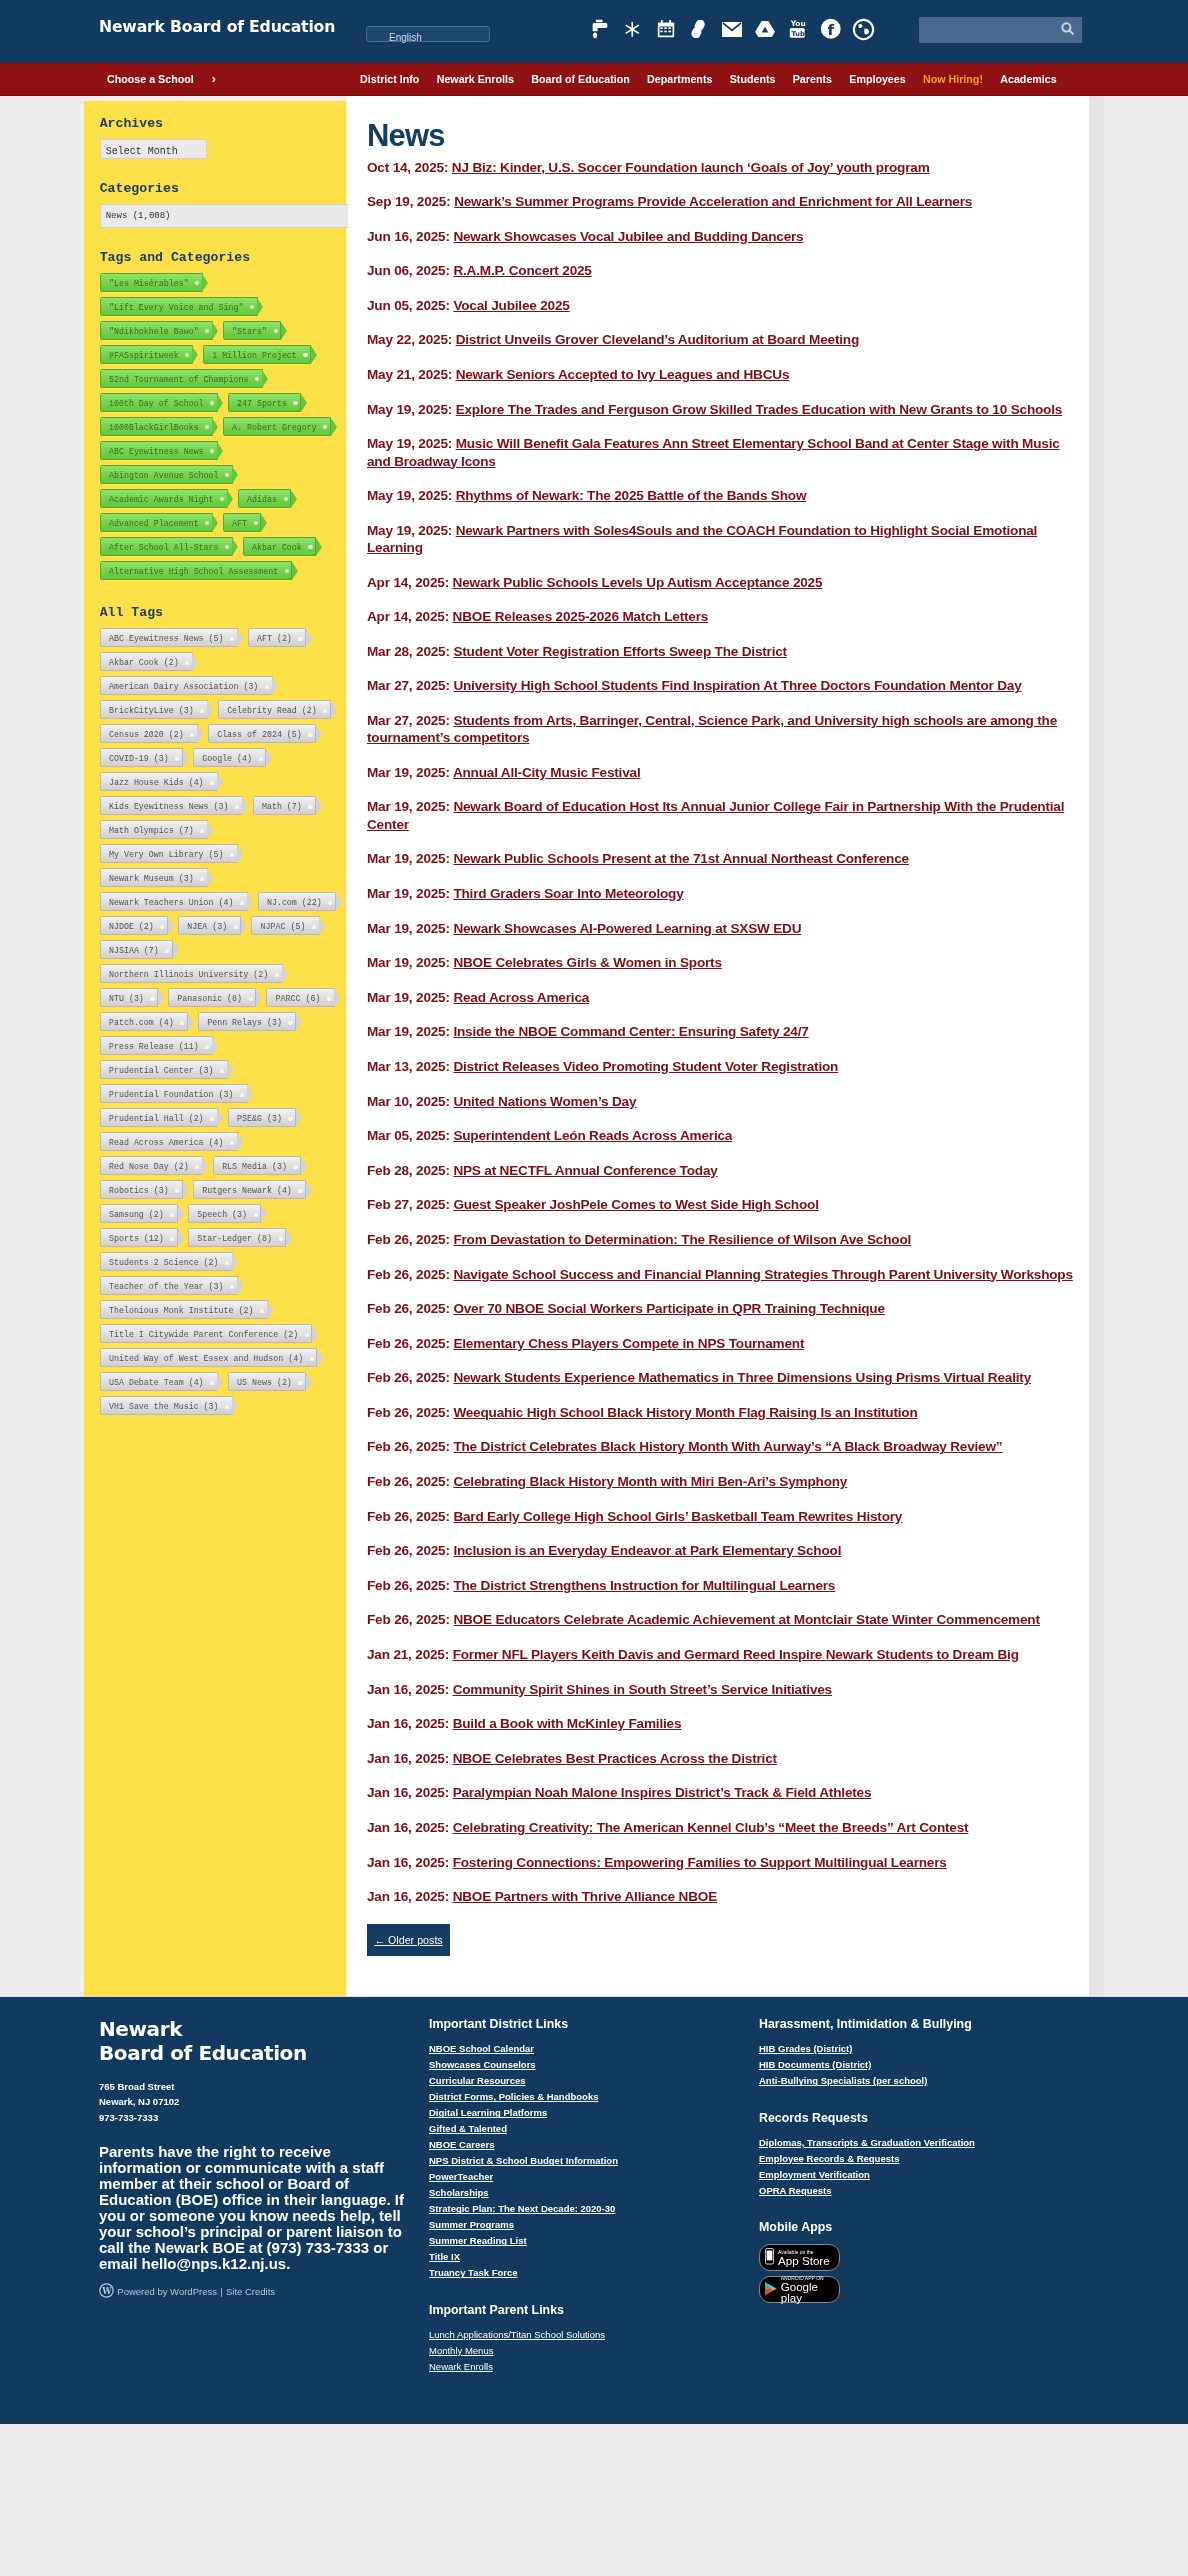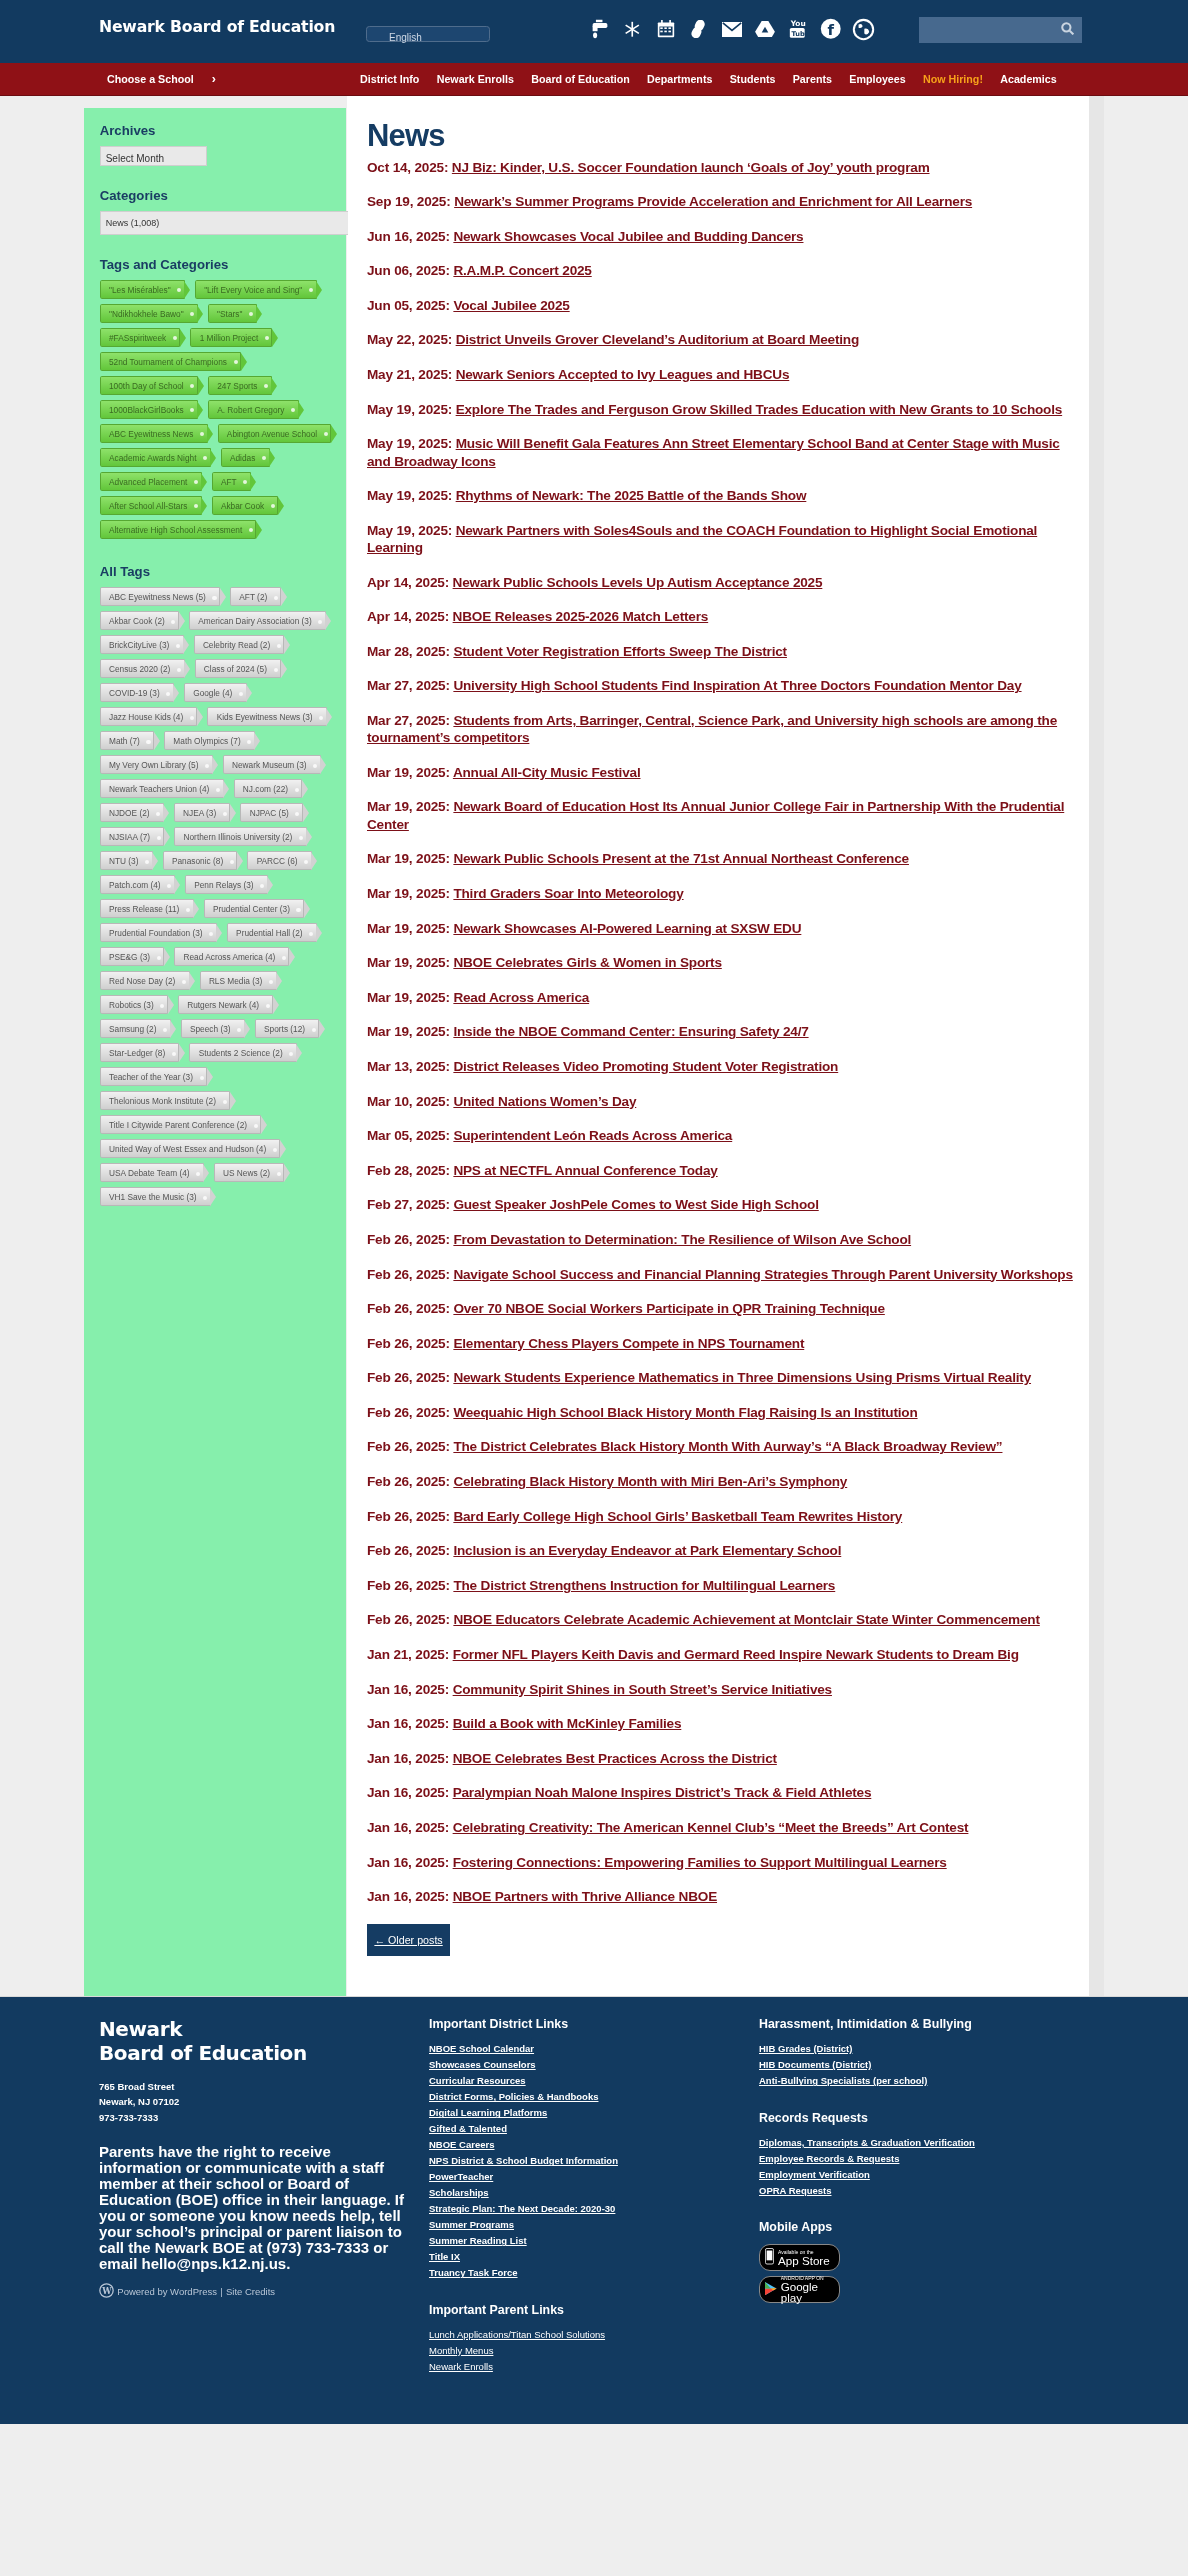--- a/index.html
+++ b/index.html
@@ -18,21 +18,21 @@
 
   .navbar { height: 33px; background: #8f1116; border-bottom: 1.7px solid #6b0c10; position: relative; }
   .choose-school { position: absolute; left: 107px; top: 0; height: 31px; display: flex; align-items: center; color: #fff; font-weight: bold; font-size: 10.7px; }
   .choose-school .chev { margin-left: 18px; font-size: 12.4px; }
   .nav-links { position: absolute; left: 360px; top: 0; height: 31px; display: flex; align-items: center; }
   .nav-links a { color: #fff; font-weight: bold; font-size: 10.7px; text-decoration: none; margin-right: 17.3px; white-space: nowrap; }
   .nav-links a.hiring { color: #f7a11a; }
 
   
   .wrap { position: relative; width: 1189px; }
-  .sidebar { position: absolute; left: 84px; top: 12px; width: 262px; background: #86efac; bottom: 0; }
+  .sidebar { position: absolute; left: 84px; top: 5px; width: 262px; background: #fde047; bottom: 0; font-family: Liberation Mono, monospace; }
   .content { margin-left: 347px; width: 743px; background: #fff; min-height: 83px; padding: 21.5px 6.6px 40px 20px; }
   .right-gutter { position: absolute; left: 1089px; top: 0; width: 15px; bottom: 0; background: #e6e6e6; }
 
   .sb-inner { padding: 15px 0 0 15.7px; }
   .sb-h { color: #1a3d63; font-weight: bold; font-size: 13.2px; margin-bottom: 8.3px; }
   .archive-select { width: 107px; height: 20px; border: 0.8px solid #cfcfcf; background: #e9e9e9; font-size: 10px; padding: 5.8px 5px; color: #333; margin-bottom: 21.5px; }
   .cat-box { width: 248px; height: 24px; border: 0.8px solid #cfcfcf; border-right: none; background: #e9e9e9; font-size: 9px; padding: 5.8px 5px; color: #333; margin-bottom: 21.5px; }
 
   .tags { display: flex; flex-wrap: wrap; width: 248px; margin-bottom: 20px; }
   .tag { position: relative; height: 19px; line-height: 19px; font-size: 8.3px; padding: 0 13.2px 0 8.3px; margin: 0 4.1px 5px 0; white-space: nowrap; border-radius: 1.7px 0 0 1.7px; }

